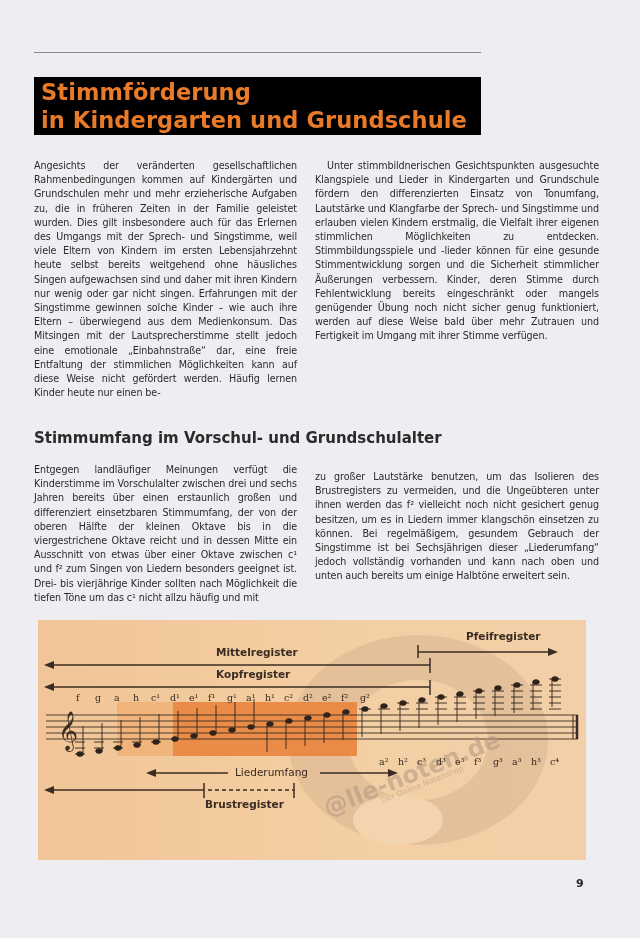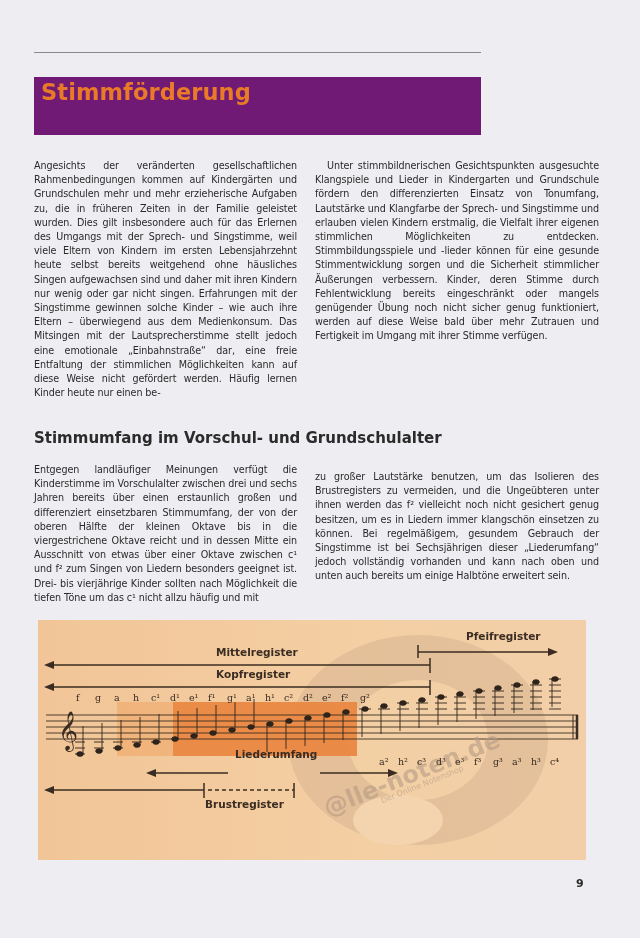--- a/index.html
+++ b/index.html
@@ -1,18 +1,18 @@
 <!DOCTYPE html>
 <html><head>
 <meta charset="utf-8">
 <style>
   html,body{margin:0;padding:0;}
   body{width:640px;height:938px;background:#eeeef2;position:relative;overflow:hidden;font-family:"DejaVu Sans","Liberation Sans",sans-serif;color:#2a2a2a;}
   .top-rule{position:absolute;left:34px;top:52px;width:447px;height:1px;background:#8a8a8a;}
-  .title-box{position:absolute;left:34px;top:77px;width:447px;height:58px;background:#701a75;padding:0;box-sizing:border-box;}
+  .title-box{position:absolute;left:34px;top:77px;width:447px;height:58px;background:#000000;padding:0;box-sizing:border-box;}
   .title-box .t{font-family:"DejaVu Sans",sans-serif;font-weight:bold;color:#e87a28;font-size:22.5px;line-height:26px;padding:2px 0 0 7px;letter-spacing:0.1px;}
   .col{position:absolute;font-size:9.6px;line-height:14.2px;text-align:justify;letter-spacing:-0.1px;}
   .col p{margin:0;}
   .col p.indent{text-indent:12px;}
   .c1{left:34px;top:159px;width:263px;}
   .c2{left:315px;top:159px;width:284px;}
   .c3{left:34px;top:463px;width:263px;}
   .c4{left:315px;top:463px;width:284px;margin-top:7px;}
   .sub{position:absolute;left:34px;top:429px;font-size:15px;font-weight:bold;color:#2b2b2b;}
   .diagram{position:absolute;left:38px;top:620px;width:548px;height:240px;background:linear-gradient(90deg,#f1c597 0%,#f4cfa4 60%,#f2cfa8 100%);overflow:hidden;}
@@ -20,20 +20,21 @@
   .pagenum{position:absolute;left:576px;top:877px;font-size:11px;font-weight:bold;color:#2b2b2b;}
   .wm{position:absolute;}
 </style>
 </head>
 <body>
 
 <div class="top-rule"></div>
 
 <div class="title-box">
   <div class="t">Stimmförderung</div>
+  <div class="t">in Kindergarten und Grundschule</div>
 </div>
 
 <div class="col c1">
   <p>Angesichts der veränderten gesellschaftlichen Rahmenbedingungen kommen auf Kindergärten und Grundschulen mehr und mehr erzieherische Aufgaben zu, die in früheren Zeiten in der Familie geleistet wurden. Dies gilt insbesondere auch für das Erlernen des Umgangs mit der Sprech- und Singstimme, weil viele Eltern von Kindern im ersten Lebensjahrzehnt heute selbst bereits weitgehend ohne häusliches Singen aufgewachsen sind und daher mit ihren Kindern nur wenig oder gar nicht singen. Erfahrungen mit der Singstimme gewinnen solche Kinder – wie auch ihre Eltern – überwiegend aus dem Medienkonsum. Das Mitsingen mit der Lautsprecherstimme stellt jedoch eine emotionale „Einbahnstraße“ dar, eine freie Entfaltung der stimmlichen Möglichkeiten kann auf diese Weise nicht gefördert werden. Häufig lernen Kinder heute nur einen be-</p>
 </div>
 <div class="col c2">
   <p class="indent">Unter stimmbildnerischen Gesichtspunkten ausgesuchte Klangspiele und Lieder in Kindergarten und Grundschule fördern den differenzierten Einsatz von Tonumfang, Lautstärke und Klangfarbe der Sprech- und Singstimme und erlauben vielen Kindern erstmalig, die Vielfalt ihrer eigenen stimmlichen Möglichkeiten zu entdecken. Stimmbildungsspiele und -lieder können für eine gesunde Stimmentwicklung sorgen und die Sicherheit stimmlicher Äußerungen verbessern. Kinder, deren Stimme durch Fehlentwicklung bereits eingeschränkt oder mangels genügender Übung noch nicht sicher genug funktioniert, werden auf diese Weise bald über mehr Zutrauen und Fertigkeit im Umgang mit ihrer Stimme verfügen.</p>
 </div>
 
 <div class="sub">Stimmumfang im Vorschul- und Grundschulalter</div>
@@ -245,21 +246,21 @@
     <line x1="170" y1="170" x2="256" y2="170" stroke="#3a2c22" stroke-width="1.5" stroke-dasharray="4,3"></line>
     <line x1="256" y1="163" x2="256" y2="178" stroke="#3a2c22" stroke-width="1.5"></line>
   </svg>
 
   <div class="wm" style="left:280px;top:140px;transform:rotate(-22deg);font-size:24px;font-weight:bold;color:#b59a85;opacity:0.6;">@lle-noten.de</div>
   <div class="wm" style="left:340px;top:160px;transform:rotate(-22deg);font-size:8px;color:#b59a85;opacity:0.6;">Der Online Notenshop</div>
 
   <div style="position:absolute;left:428px;top:10px;font-size:10.5px;font-weight:bold;color:#3a2c22;">Pfeifregister</div>
   <div style="position:absolute;left:178px;top:26px;font-size:10.5px;font-weight:bold;color:#3a2c22;">Mittelregister</div>
   <div style="position:absolute;left:178px;top:48px;font-size:10.5px;font-weight:bold;color:#3a2c22;">Kopfregister</div>
-  <div style="position:absolute;left:197px;top:128px;font-size:10.5px;font-weight:bold;color:#3a2c22;text-align:center;">Liederumfang</div>
+  <div style="position:absolute;left:197px;top:146px;font-size:10.5px;font-weight:normal;color:#3a2c22;text-align:center;">Liederumfang</div>
   <div style="position:absolute;left:128px;top:178px;font-size:10.5px;font-weight:bold;color:#3a2c22;margin-left:39px;">Brustregister</div>
 
   <div style="position:absolute;left:0;top:72px;width:548px;height:14px;font-family:'DejaVu Serif',serif;font-size:9.5px;color:#3a2c22;">
     <span style="position:absolute;left:38px;">f</span>
     <span style="position:absolute;left:57px;">g</span>
     <span style="position:absolute;left:76px;">a</span>
     <span style="position:absolute;left:95px;">h</span>
     <span style="position:absolute;left:113px;">c¹</span>
     <span style="position:absolute;left:132px;">d¹</span>
     <span style="position:absolute;left:151px;">e¹</span>

